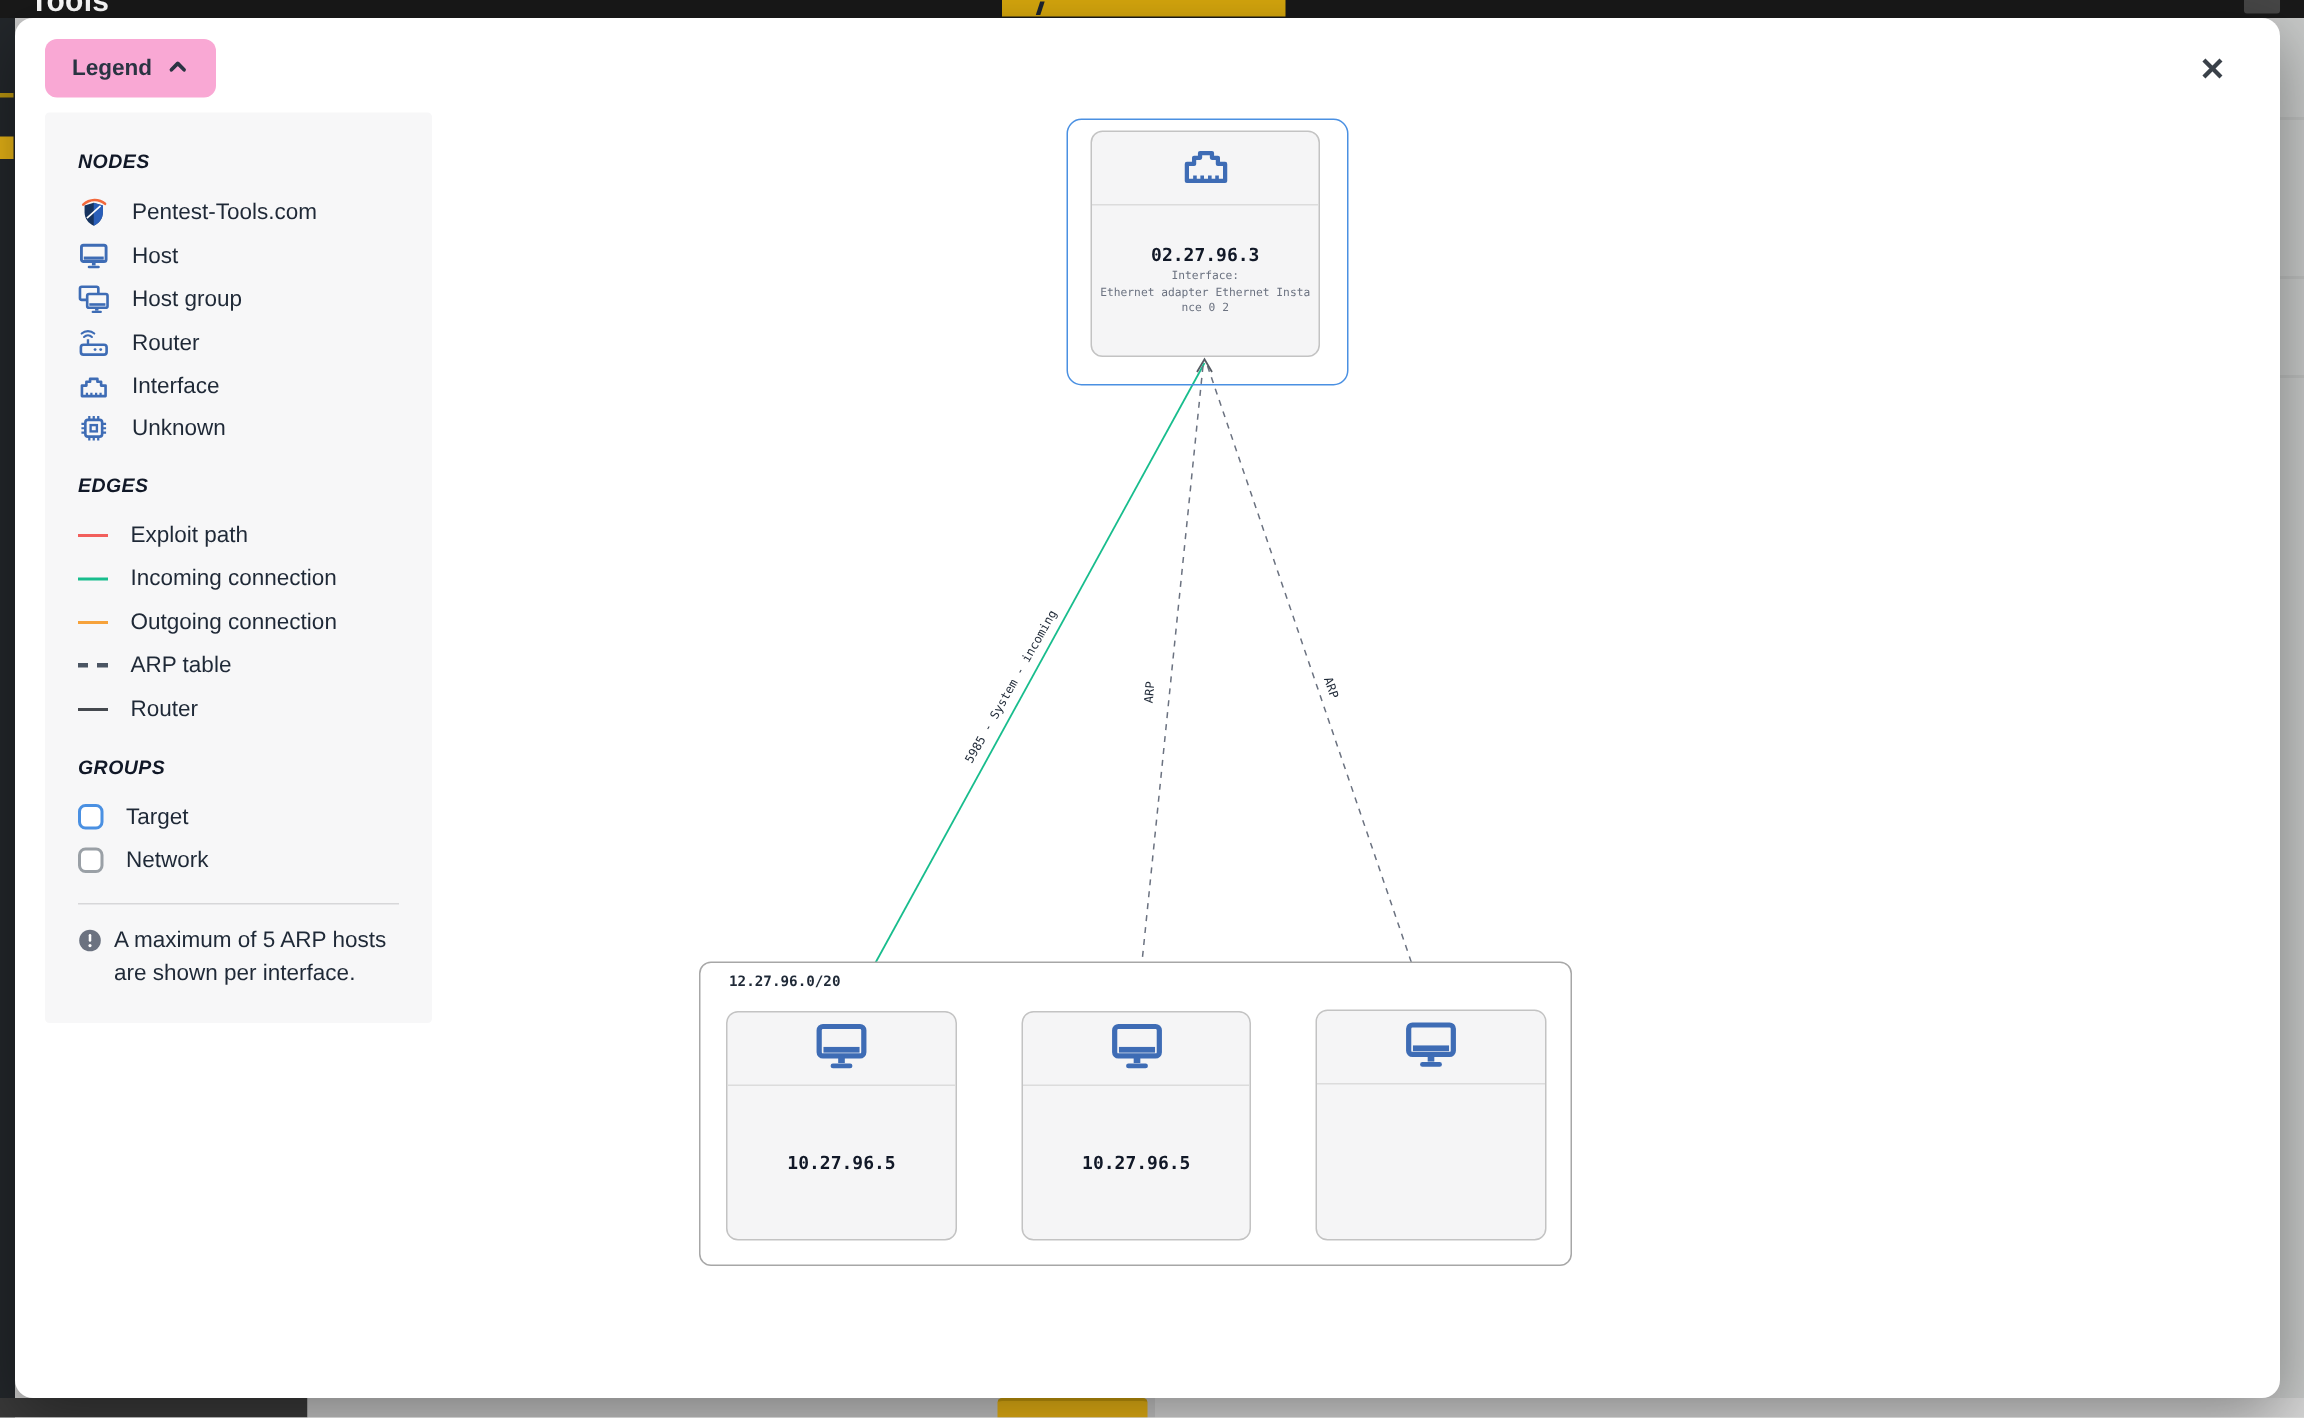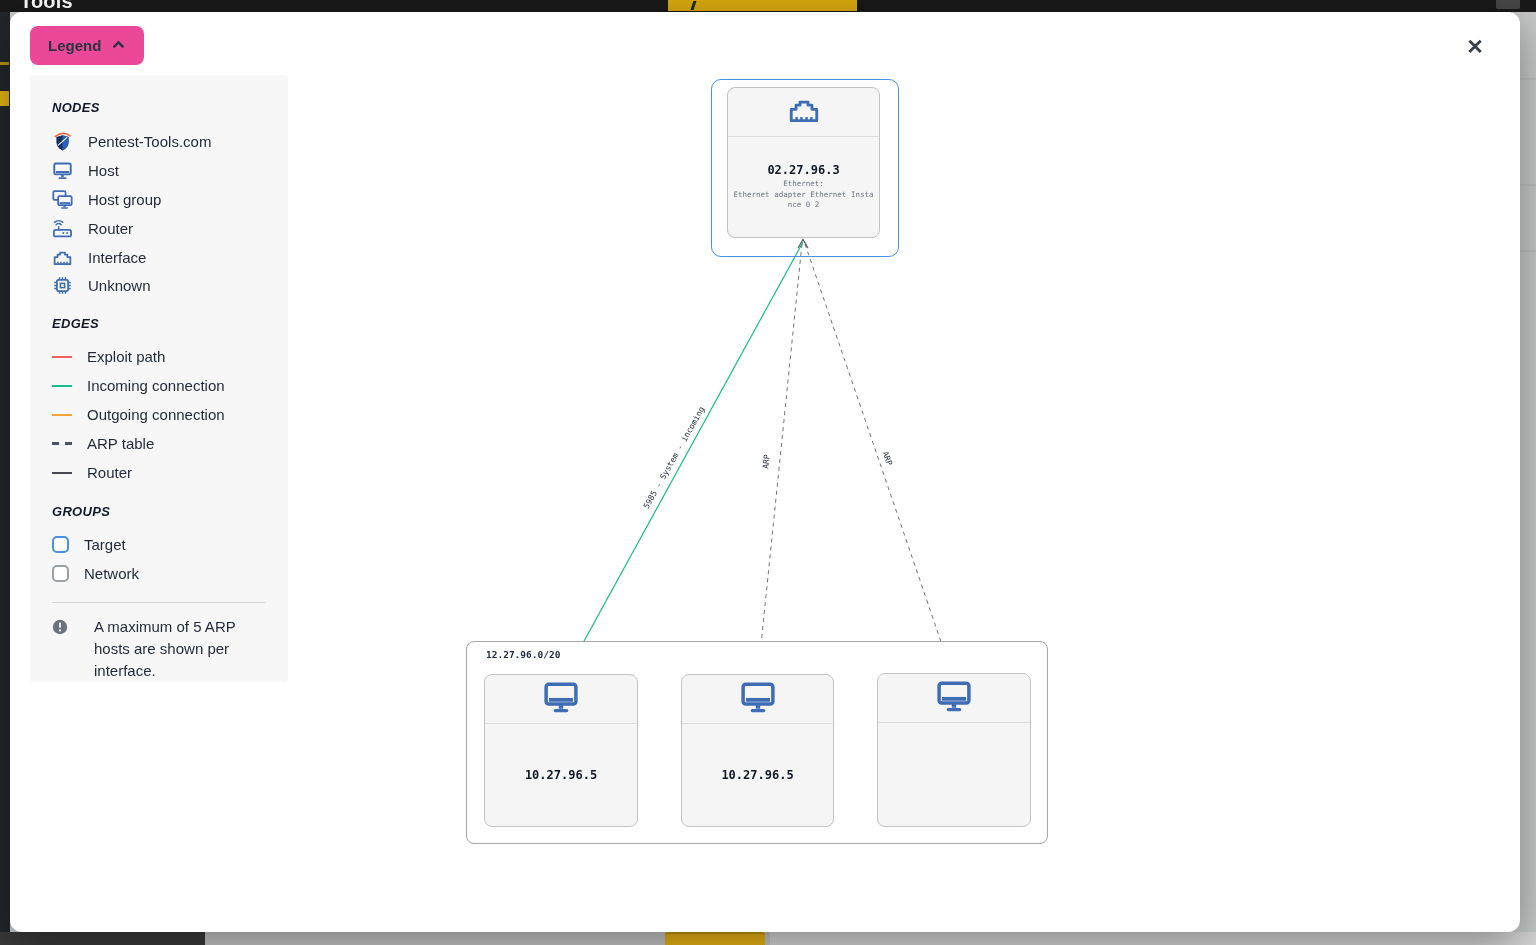--- a/index.html
+++ b/index.html
@@ -23,21 +23,21 @@
   .bottom-strip { position:absolute; left:0; top:932px; width:1536px; height:13px; z-index:0; }
   .bottom-strip .dark { position:absolute; left:0; top:0; width:205px; height:13px; background:#3a3a3a; }
   .bottom-strip .gray1 { position:absolute; left:205px; top:0; width:565px; height:13px; background:#c7c7c7; }
   .bottom-strip .gray2 { position:absolute; left:770px; top:0; width:766px; height:13px; background:#d6d6d6; }
   .bottom-strip .yellow { position:absolute; left:665px; top:0; width:100px; height:13px; background:#e9b414; border-top:2px solid #c79a0b; border-radius:3px 3px 0 0; }
 
   
   .modal { position:absolute; left:10px; top:12px; width:1510px; height:920px; background:#ffffff;
            border-radius:12px; box-shadow:0 12px 44px rgba(0,0,0,.38); z-index:3; }
 
-  .legend-toggle { position:absolute; left:20px; top:14px; height:39px; padding:0 18px; background:#ec4899;
+  .legend-toggle { position:absolute; left:20px; top:14px; height:39px; padding:0 18px; background:#f9a8d4;
                    border:none; border-radius:8px; display:flex; align-items:center; gap:10px; cursor:pointer; }
   .legend-toggle .lbl { font-size:15px; font-weight:700; color:#2a3442; }
 
   .close-btn { position:absolute; left:1448px; top:18px; width:34px; height:34px; background:none; border:none;
                font-size:21px; font-weight:700; color:#3a4149; cursor:pointer; line-height:34px; text-align:center; }
 
   
   .legend-panel { position:absolute; left:20px; top:63px; width:258px; height:607px; background:#f7f7f8; border-radius:3px; }
   .lg-header { position:absolute; left:22px; font-size:13px; font-weight:700; color:#111827; letter-spacing:.3px;font-style:italic; }
   .lg-row { position:absolute; left:22px; height:29px; display:flex; align-items:center; gap:15px; }
@@ -49,21 +49,21 @@
   .sw-incoming { border-color:#18bd8d; }
   .sw-outgoing { border-color:#f6a23b; }
   .sw-arp { border:none; height:2.5px; background:repeating-linear-gradient(90deg,#4b5563 0 7px,transparent 7px 13px); }
   .sw-router { border-color:#45494f; }
 
   .gbox { width:17px; height:17px; border-radius:5px; background:#fff; flex:0 0 17px; }
   .gbox-target  { border:2px solid #4a90e2; }
   .gbox-network { border:2px solid #9aa0a6; }
 
   .lg-divider { position:absolute; left:22px; top:527px; width:214px; height:1px; background:#d7d7d9; }
-  .lg-note { position:absolute; left:22px; top:541px; width:222px; display:flex; gap:26px; }
+  .lg-note { position:absolute; left:22px; top:541px; width:222px; display:flex; gap:8px; }
   .lg-note .note-txt { font-size:15px; color:#1f2937; line-height:22px; width:192px; }
   .lg-note .ic { margin-top:3px; }
 
   
   .edges-svg { position:absolute; left:0; top:0; width:1510px; height:920px; z-index:1; pointer-events:none; }
   .edge-label { font-family:"DejaVu Sans Mono", monospace; font-size:8px; fill:#1f2937; }
 
   .target-group { position:absolute; left:701px; top:67px; width:188px; height:178px;
                   border:1.6px solid #4a90e2; border-radius:10px; z-index:2; }
   .network-group { position:absolute; left:456px; top:629px; width:582px; height:203px;
@@ -269,21 +269,21 @@
     <div class="icon-area">
       <span>
         <svg width="34" height="34" viewBox="0 0 24 24">
           <path d="M3,19.5 V11.5 h3.4 V8.6 h2.8 V6.4 h5.6 v2.2 h2.8 v2.9 H21 v8 Z" fill="none" stroke="#3e6cb5" stroke-width="2" stroke-linejoin="round"></path>
           <path d="M6.8,19.5 v-2.6 M10.2,19.5 v-2.6 M13.8,19.5 v-2.6 M17.2,19.5 v-2.6" stroke="#3e6cb5" stroke-width="1.7"></path>
         </svg>
       </span>
     </div>
     <div class="body">
       <div class="mono-ip">02.27.96.3</div>
-      <div class="mono-sub">Ethernet:</div>
+      <div class="mono-sub">Interface:</div>
       <div class="mono-sub" style="margin-top:-2px">Ethernet adapter Ethernet Insta</div>
       <div class="mono-sub" style="margin-top:-2px">nce 0 2</div>
     </div>
   </div>
 
   <div class="network-group">
     <span class="net-label">12.27.96.0/20</span>
   </div>
 
   <div class="node-card card-host1">

